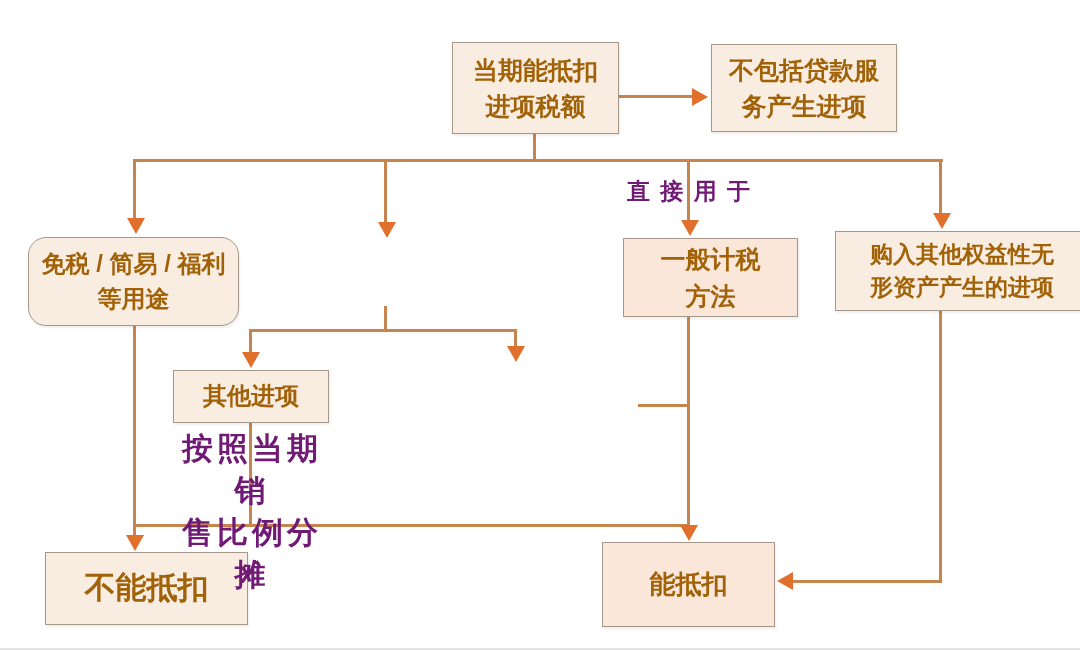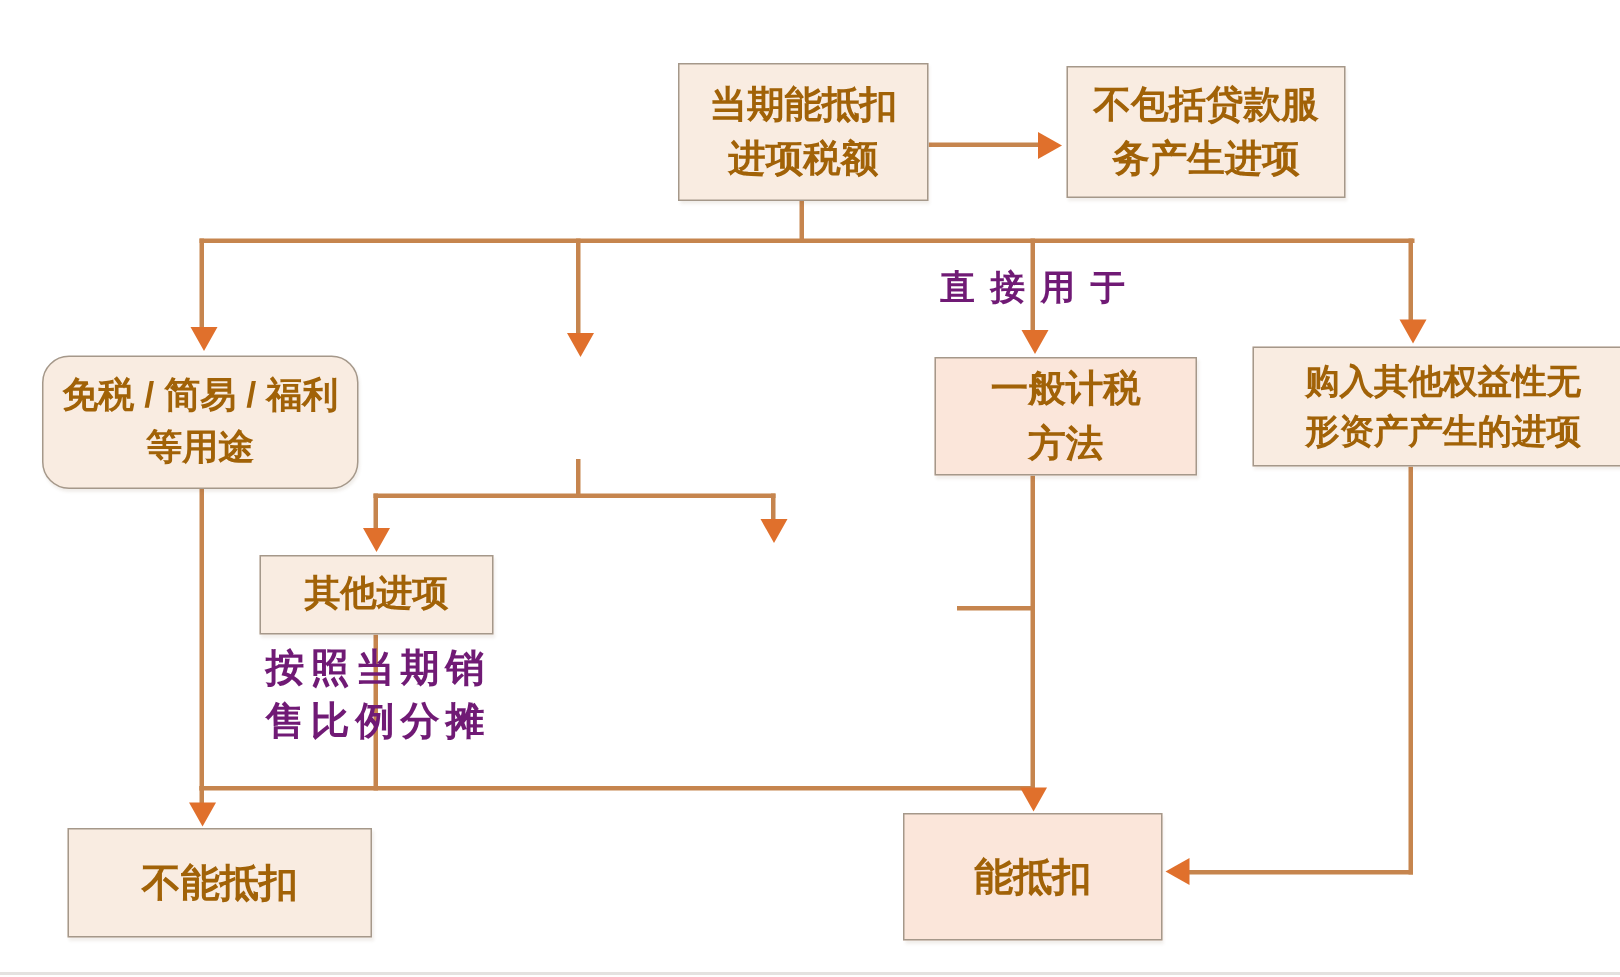--- a/index.html
+++ b/index.html
@@ -88,23 +88,23 @@
 
   <div class="node pink" style="left:603px;top:238px;width:175px;height:79px;font-size:25px;margin-left:20px;">一般计税
 方法</div>
 
   <div class="node" style="left:835px;top:231px;width:254px;height:80px;font-size:23px;">购入其他权益性无
 形资产产生的进项</div>
 
   <div class="node" style="left:173px;top:370px;width:156px;height:53px;font-size:24px;">其他进项</div>
 
 
-  <div class="node" style="left:45px;top:552px;width:203px;height:73px;font-size:26px;">不能抵扣</div>
+  <div class="node" style="left:45px;top:552px;width:203px;height:73px;font-size:31px;">不能抵扣</div>
 
   <div class="node pink" style="left:602px;top:542px;width:173px;height:85px;font-size:26px;">能抵扣</div>
 
   <div class="floating-label" style="left:622px;top:176px;width:135px;font-size:23px;letter-spacing:2px;">直 接 用 于</div>
 
-  <div class="floating-label" style="left:172px;top:428px;width:160px;font-size:26px;letter-spacing:4px;">按照当期销
+  <div class="floating-label" style="left:172px;top:428px;width:160px;font-size:31px;letter-spacing:4px;">按照当期销
 售比例分摊</div>
 
   <div class="bottom-divider"></div>
 </div>
 
 </body></html>

